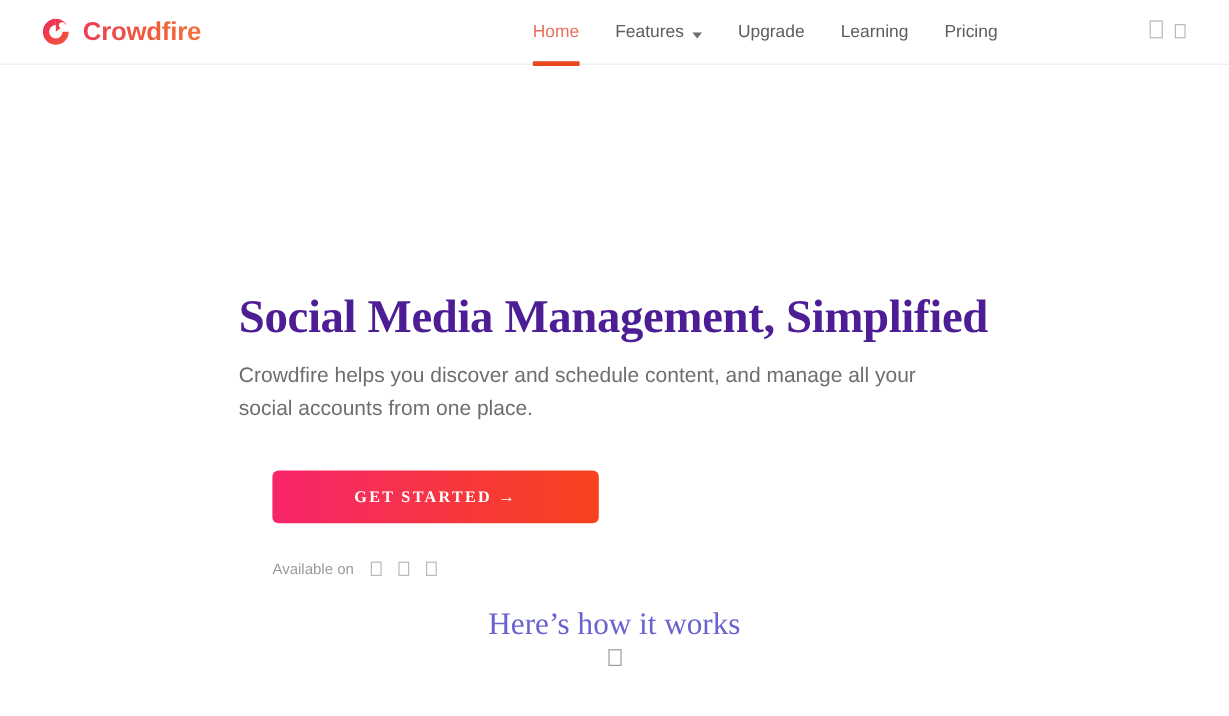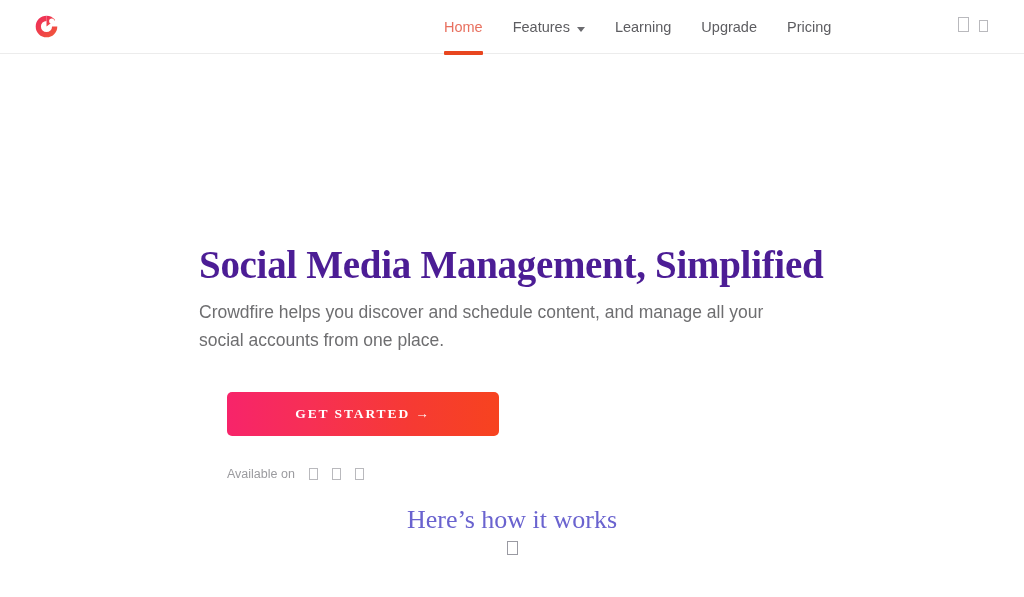--- a/index.html
+++ b/index.html
@@ -245,36 +245,37 @@
         <defs>
           <linearGradient id="lg" x1="0" y1="0" x2="1" y2="1">
             <stop offset="0%" stop-color="#ee2a5b"></stop>
             <stop offset="100%" stop-color="#f15a39"></stop>
           </linearGradient>
         </defs>
         <path d="M16 3.2 A12.8 12.8 0 1 0 28.8 16 L22.6 16 A6.6 6.6 0 1 1 16 9.4 Z" fill="url(#lg)"></path>
         <path d="M16 3.2 L16 16 L26.2 8.4 A12.8 12.8 0 0 0 16 3.2 Z" fill="url(#lg)"></path>
         <circle cx="22.2" cy="9.6" r="3.1" fill="#ffffff"></circle>
       </svg>
+      <span class="brand-name">Crowdfire</span>
     </div>
 
     <nav class="nav">
       <div class="nav-item active">
         <span>Home</span>
         <span class="nav-underline"></span>
       </div>
       <div class="nav-item">
         <span>Features</span>
         <span class="caret"></span>
       </div>
       <div class="nav-item">
+        <span>Upgrade</span>
+      </div>
+      <div class="nav-item">
         <span>Learning</span>
-      </div>
-      <div class="nav-item">
-        <span>Upgrade</span>
       </div>
       <div class="nav-item">
         <span>Pricing</span>
       </div>
     </nav>
 
 
     <div class="header-glyphs">
       <span class="tofu lg"></span>
       <span class="tofu sm"></span>

